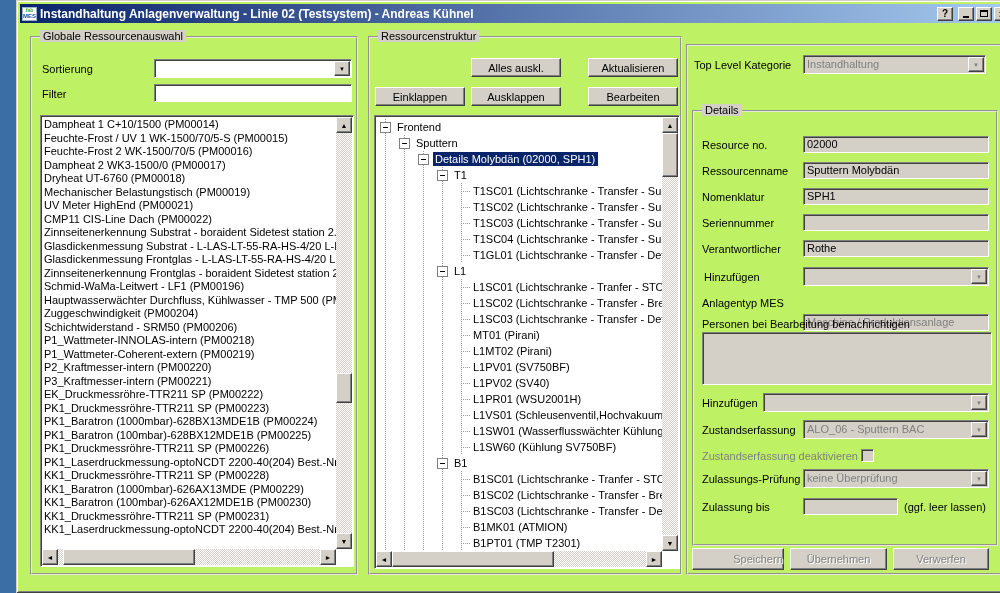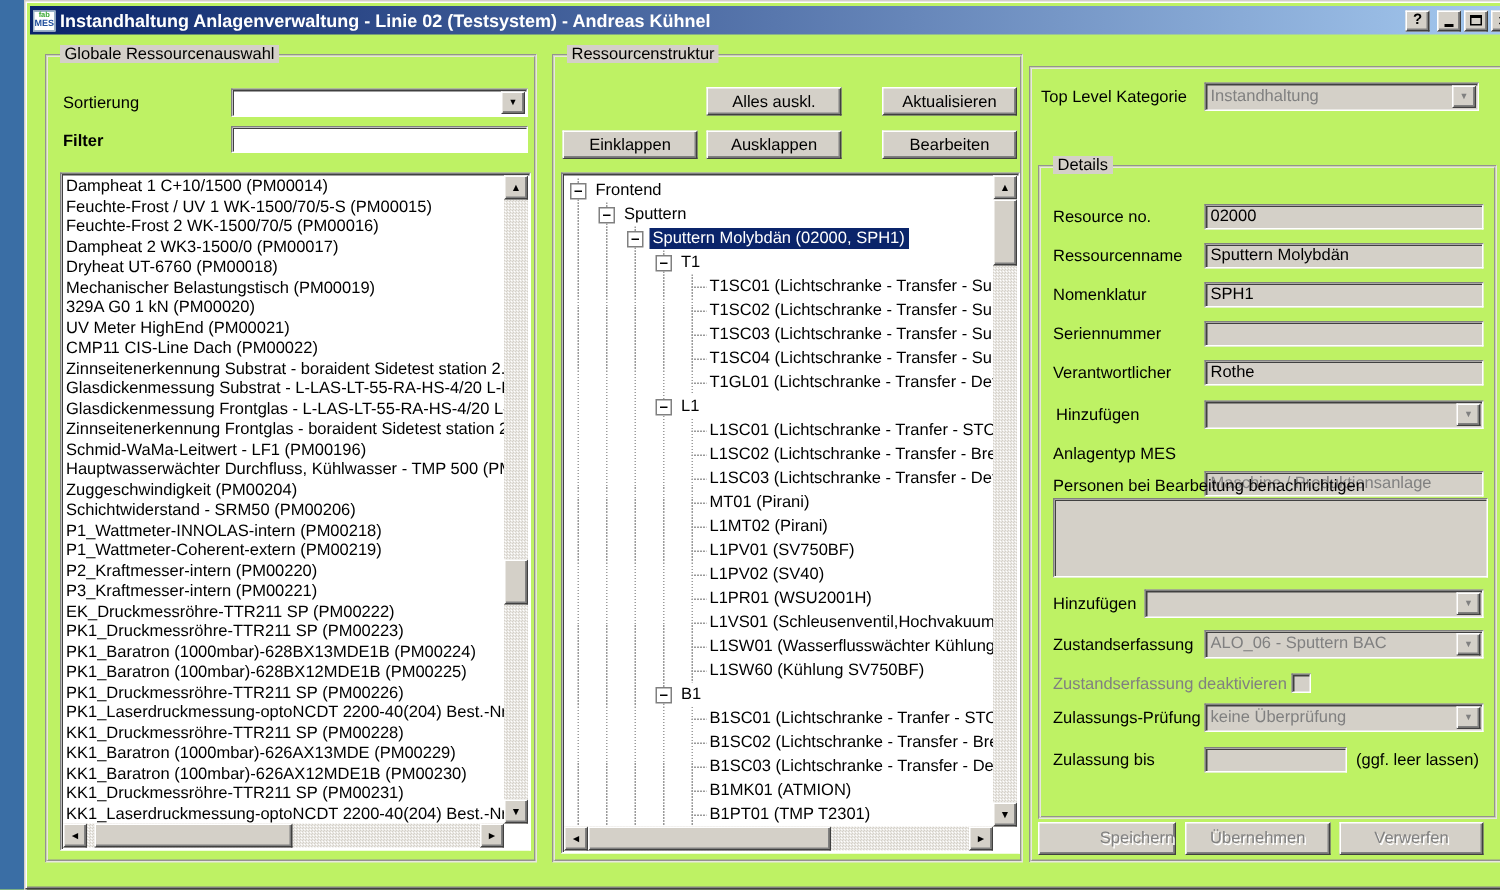--- a/index.html
+++ b/index.html
@@ -101,32 +101,31 @@
 
   <div class="group" style="left:14px; top:36px; width:328px; height:539px;">
     <div class="legend">Globale Ressourcenauswahl</div>
 
     <div class="lbl" style="left:10px; top:25px;">Sortierung</div>
     <div class="combo sunken" style="left:122px; top:21px; width:198px; height:19px;">
       <span class="cval"></span>
       <span class="cbtn">▼</span>
     </div>
 
-    <div class="lbl" style="left:10px; top:50px;font-weight:bold;">Filter</div>
+    <div class="lbl" style="left:10px; top:50px;">Filter</div>
     <div class="field sunken" style="left:122px; top:46px; width:198px; height:18px;"></div>
 
     <div class="listbox sunken" style="left:8px; top:77px; width:314px; height:452px;">
       <div class="list-content">
           <div class="lrow">Dampheat 1 C+10/1500 (PM00014)</div>
           <div class="lrow">Feuchte-Frost / UV 1 WK-1500/70/5-S (PM00015)</div>
           <div class="lrow">Feuchte-Frost 2 WK-1500/70/5 (PM00016)</div>
           <div class="lrow">Dampheat 2 WK3-1500/0 (PM00017)</div>
           <div class="lrow">Dryheat UT-6760 (PM00018)</div>
           <div class="lrow">Mechanischer  Belastungstisch (PM00019)</div>
-          <div class="lrow">329A G0 1 kN (PM00020)</div>
           <div class="lrow">UV Meter HighEnd (PM00021)</div>
           <div class="lrow">CMP11 CIS-Line Dach (PM00022)</div>
           <div class="lrow">Zinnseitenerkennung Substrat - boraident Sidetest station 2.0</div>
           <div class="lrow">Glasdickenmessung Substrat - L-LAS-LT-55-RA-HS-4/20  L-L</div>
           <div class="lrow">Glasdickenmessung Frontglas - L-LAS-LT-55-RA-HS-4/20  L-</div>
           <div class="lrow">Zinnseitenerkennung Frontglas - boraident Sidetest station 2.</div>
           <div class="lrow">Schmid-WaMa-Leitwert - LF1 (PM00196)</div>
           <div class="lrow">Hauptwasserwächter Durchfluss, Kühlwasser - TMP 500 (PM0</div>
           <div class="lrow">Zuggeschwindigkeit (PM00204)</div>
           <div class="lrow">Schichtwiderstand - SRM50 (PM00206)</div>
@@ -184,21 +183,21 @@
               <span class="ebox"></span>
             </span>
             <span class="tlabel">Sputtern</span>
           </div>
           <div class="trow">
             <span class="tind"></span>
             <span class="tind"></span>
             <span class="tind texp">
               <span class="ebox"></span>
             </span>
-            <span class="tlabel sel">Sputtern Molybdän (02000, SPH1)</span>
+            <span class="tlabel sel">Details Molybdän (02000, SPH1)</span>
           </div>
           <div class="trow">
             <span class="tind"></span>
             <span class="tind"></span>
             <span class="tind"></span>
             <span class="tind texp">
               <span class="ebox"></span>
             </span>
             <span class="tlabel">T1</span>
           </div>

